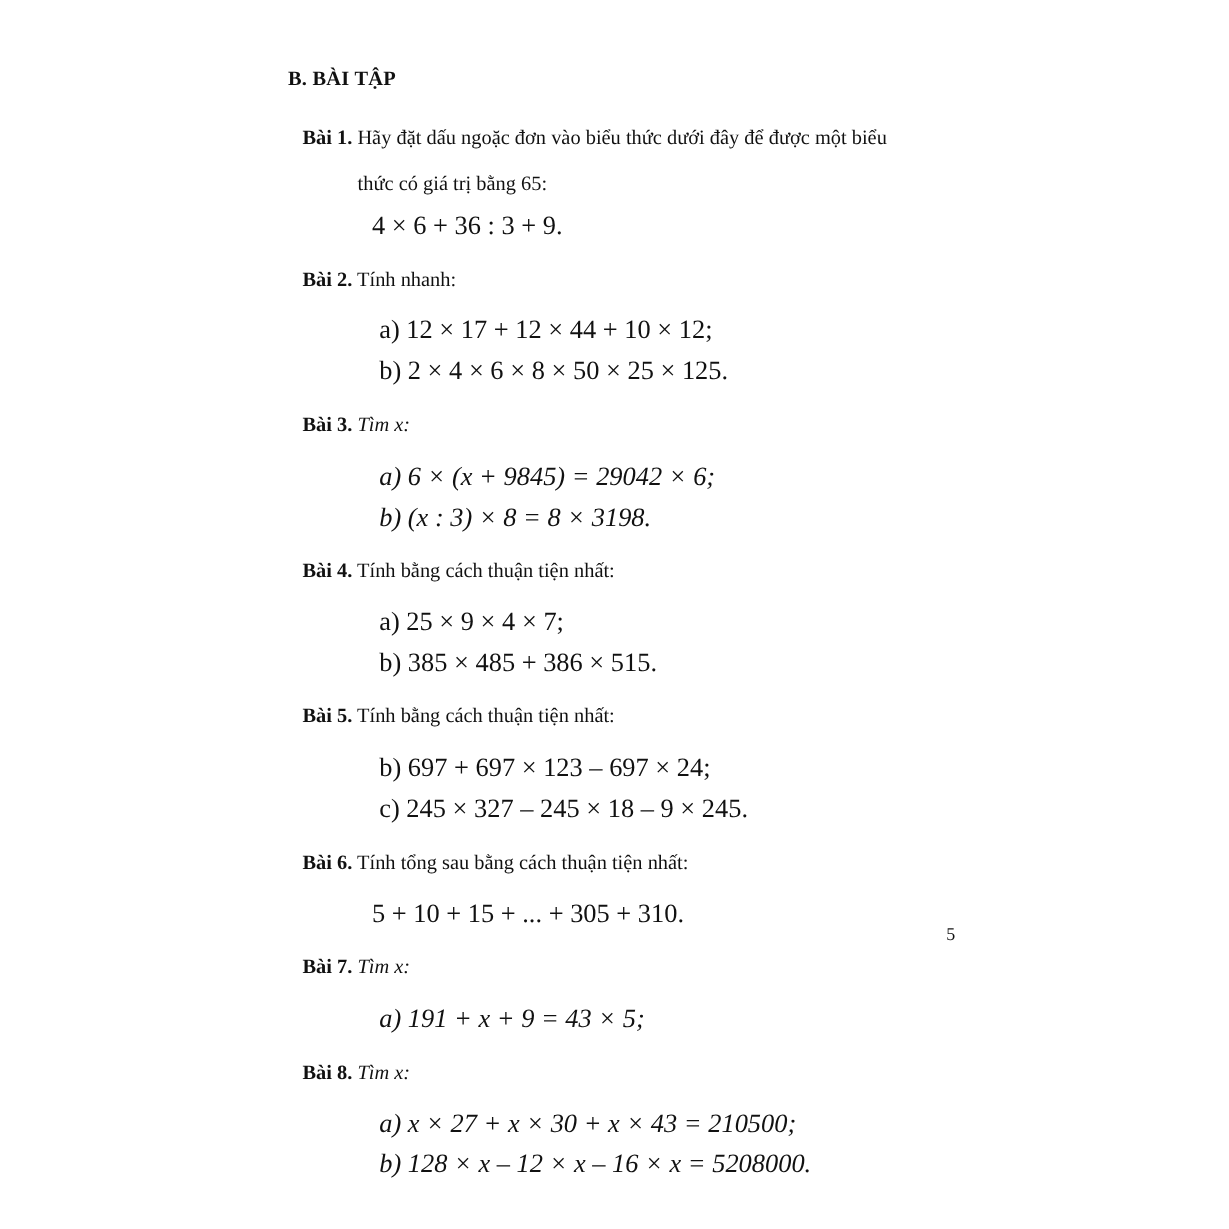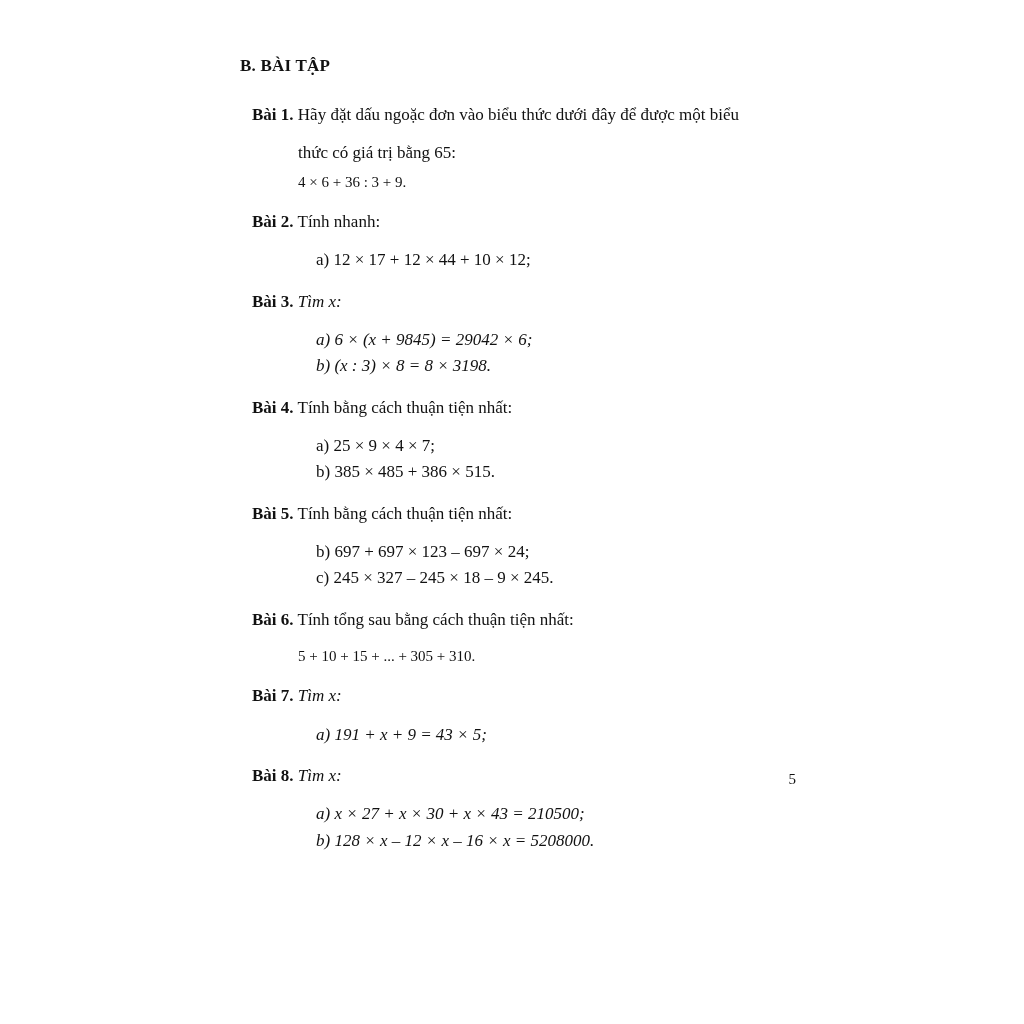--- a/index.html
+++ b/index.html
@@ -41,29 +41,29 @@
   .ex-label {
     font-weight: bold;
   }
   .ex-cont {
     font-size: 17px;
     line-height: 1.55;
     margin: 0;
     padding-left: 58px;
   }
   .ex-item {
-    font-size: 17px;
+    font-size: 22px;
     line-height: 1.55;
     margin: 0;
     padding-left: 76px;
   }
   .ex-plain {
-    font-size: 15px;
+    font-size: 22px;
     line-height: 1.55;
-    margin: 0;
+    margin: 12px;
     padding-left: 58px;
   }
   .ital {
     font-style: italic;
   }
   .page-number {
     position: absolute;
     right: 228px;
     bottom: 48px;
     font-size: 15px;
@@ -85,20 +85,21 @@
     <p class="ex-cont">thức có giá trị bằng 65:</p>
     <p class="ex-plain sp-4">4 × 6 + 36 : 3 + 9.</p>
   </div>
 
   <div class="exercise">
     <p class="ex-first-line">
       <span class="ex-label">Bài 2.</span>
       <span>Tính nhanh:</span>
     </p>
     <p class="ex-item">a) 12 × 17 + 12 × 44 + 10 × 12;</p>
+    <p class="ex-item">b) 2 × 4 × 6 × 8 × 50 × 25 × 125.</p>
   </div>
 
   <div class="exercise">
     <p class="ex-first-line">
       <span class="ex-label">Bài 3.</span>
       <span class="ital">Tìm x:</span>
     </p>
     <p class="ex-item ital">a) 6 × (x + 9845) = 29042 × 6;</p>
     <p class="ex-item ital">b) (x : 3) × 8 = 8 × 3198.</p>
   </div>

